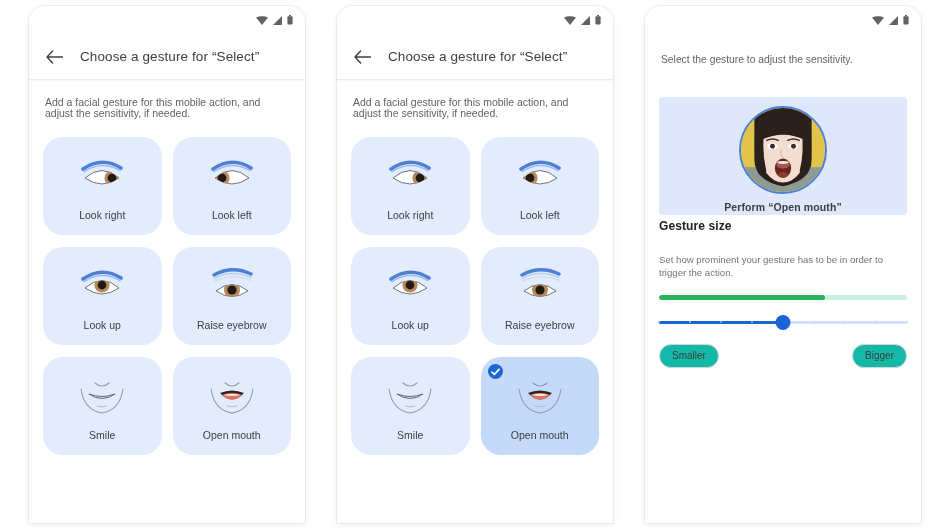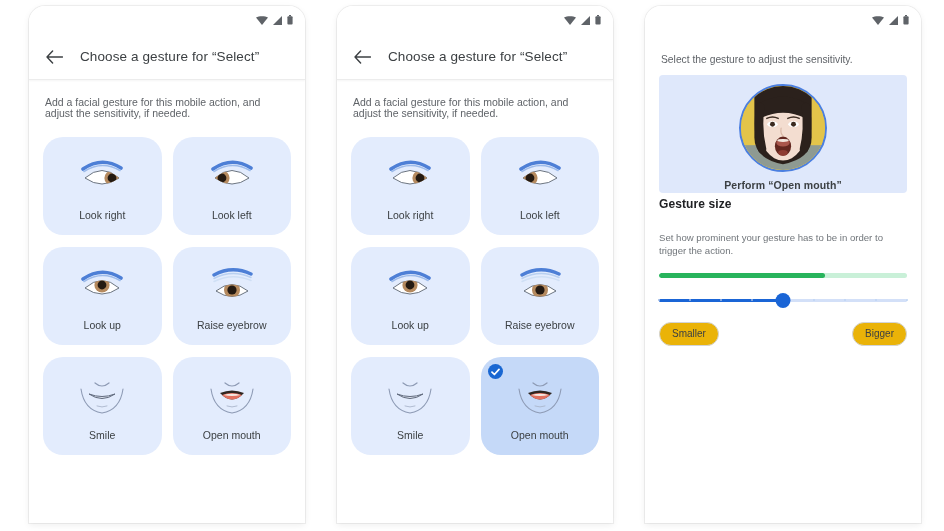--- a/index.html
+++ b/index.html
@@ -121,21 +121,21 @@
     top: 7px; left: 7px;
     width: 15px; height: 15px;
     border-radius: 50%;
     background: #1967d2;
     display: flex; align-items: center; justify-content: center;
   }
   .check-badge svg { display:block; }
 
   
   .preview {
-    margin-top: 10px;
+    margin-top: 32px;
     background: #dfe8fb;
     border-radius: 4px;
     height: 118px;
     display: flex;
     flex-direction: column;
     align-items: center;
     justify-content: center;
     padding-top: 6px;
   }
   .face-wrap {
@@ -215,21 +215,21 @@
     margin-top: 13px;
     display: flex;
     justify-content: space-between;
   }
   .pill {
     border: 1px solid #d2d4d7;
     border-radius: 14px;
     padding: 5px 12px;
     font-size: 10px;
     color: #3c4043;
-    background: #eab308;
+    background: #14b8a6;
     cursor: pointer;
     line-height: 12px;
   }
 </style>
 </head>
 <body>
 
 <div class="stage">
 
   <div class="phone p1">

